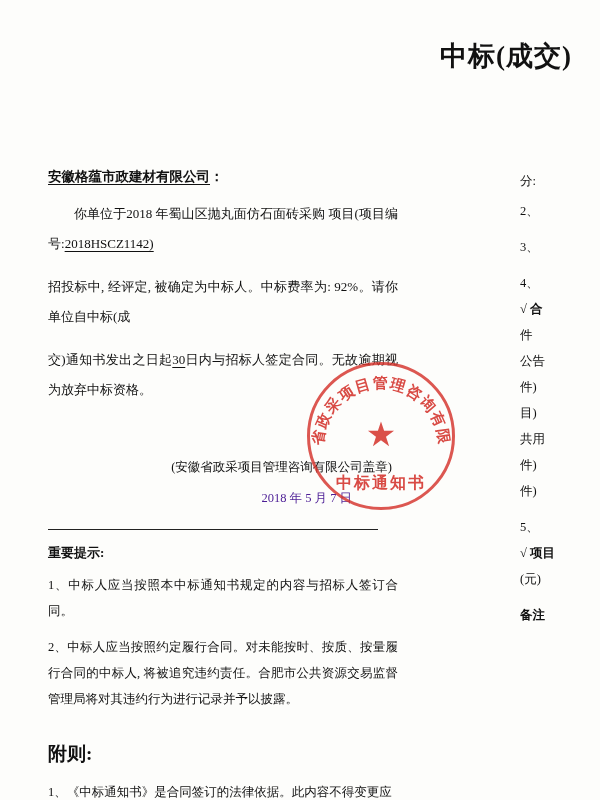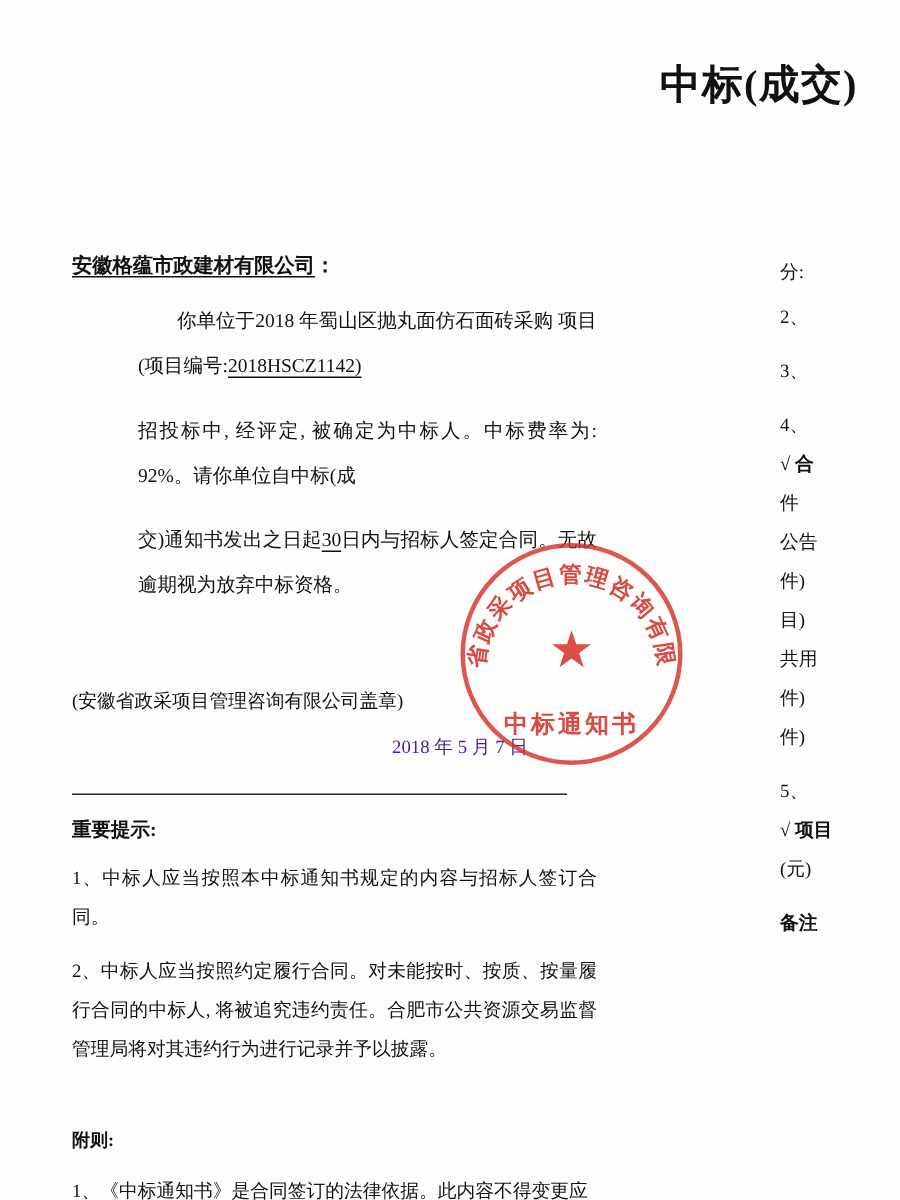--- a/index.html
+++ b/index.html
@@ -60,31 +60,31 @@
   .addressee .u {
     text-decoration: underline;
     text-underline-offset: 3px;
   }
   .para {
     margin-top: 13px;
     font-size: 13px;
     line-height: 30px;
     text-align: justify;
     color: #111;
-    margin-left: 44px;
   }
   .para .u {
     text-decoration: underline;
     text-underline-offset: 3px;
   }
   .indent { text-indent: 26px; }
 
   .signer {
     margin-top: 54px;
     font-size: 12.5px;
+    text-align: right;
     padding-right: 6px;
     color: #111;
     white-space: nowrap;
   }
   .signdate {
     margin-top: 14px;
     font-size: 12.5px;
     text-align: right;
     padding-right: 46px;
     color: #4c1d95;
@@ -103,22 +103,22 @@
     color: #111;
   }
   .notice-item {
     margin-top: 10px;
     font-size: 12.5px;
     line-height: 26px;
     text-align: justify;
     color: #111;
   }
   .appendix-head {
-    margin-top: 40px;
-    font-size: 12px;
+    margin-top: 29px;
+    font-size: 19px;
     font-weight: bold;
     color: #111;
   }
   .appendix-item {
     margin-top: 12px;
     font-size: 12.5px;
     line-height: 26px;
     color: #111;
   }
 

